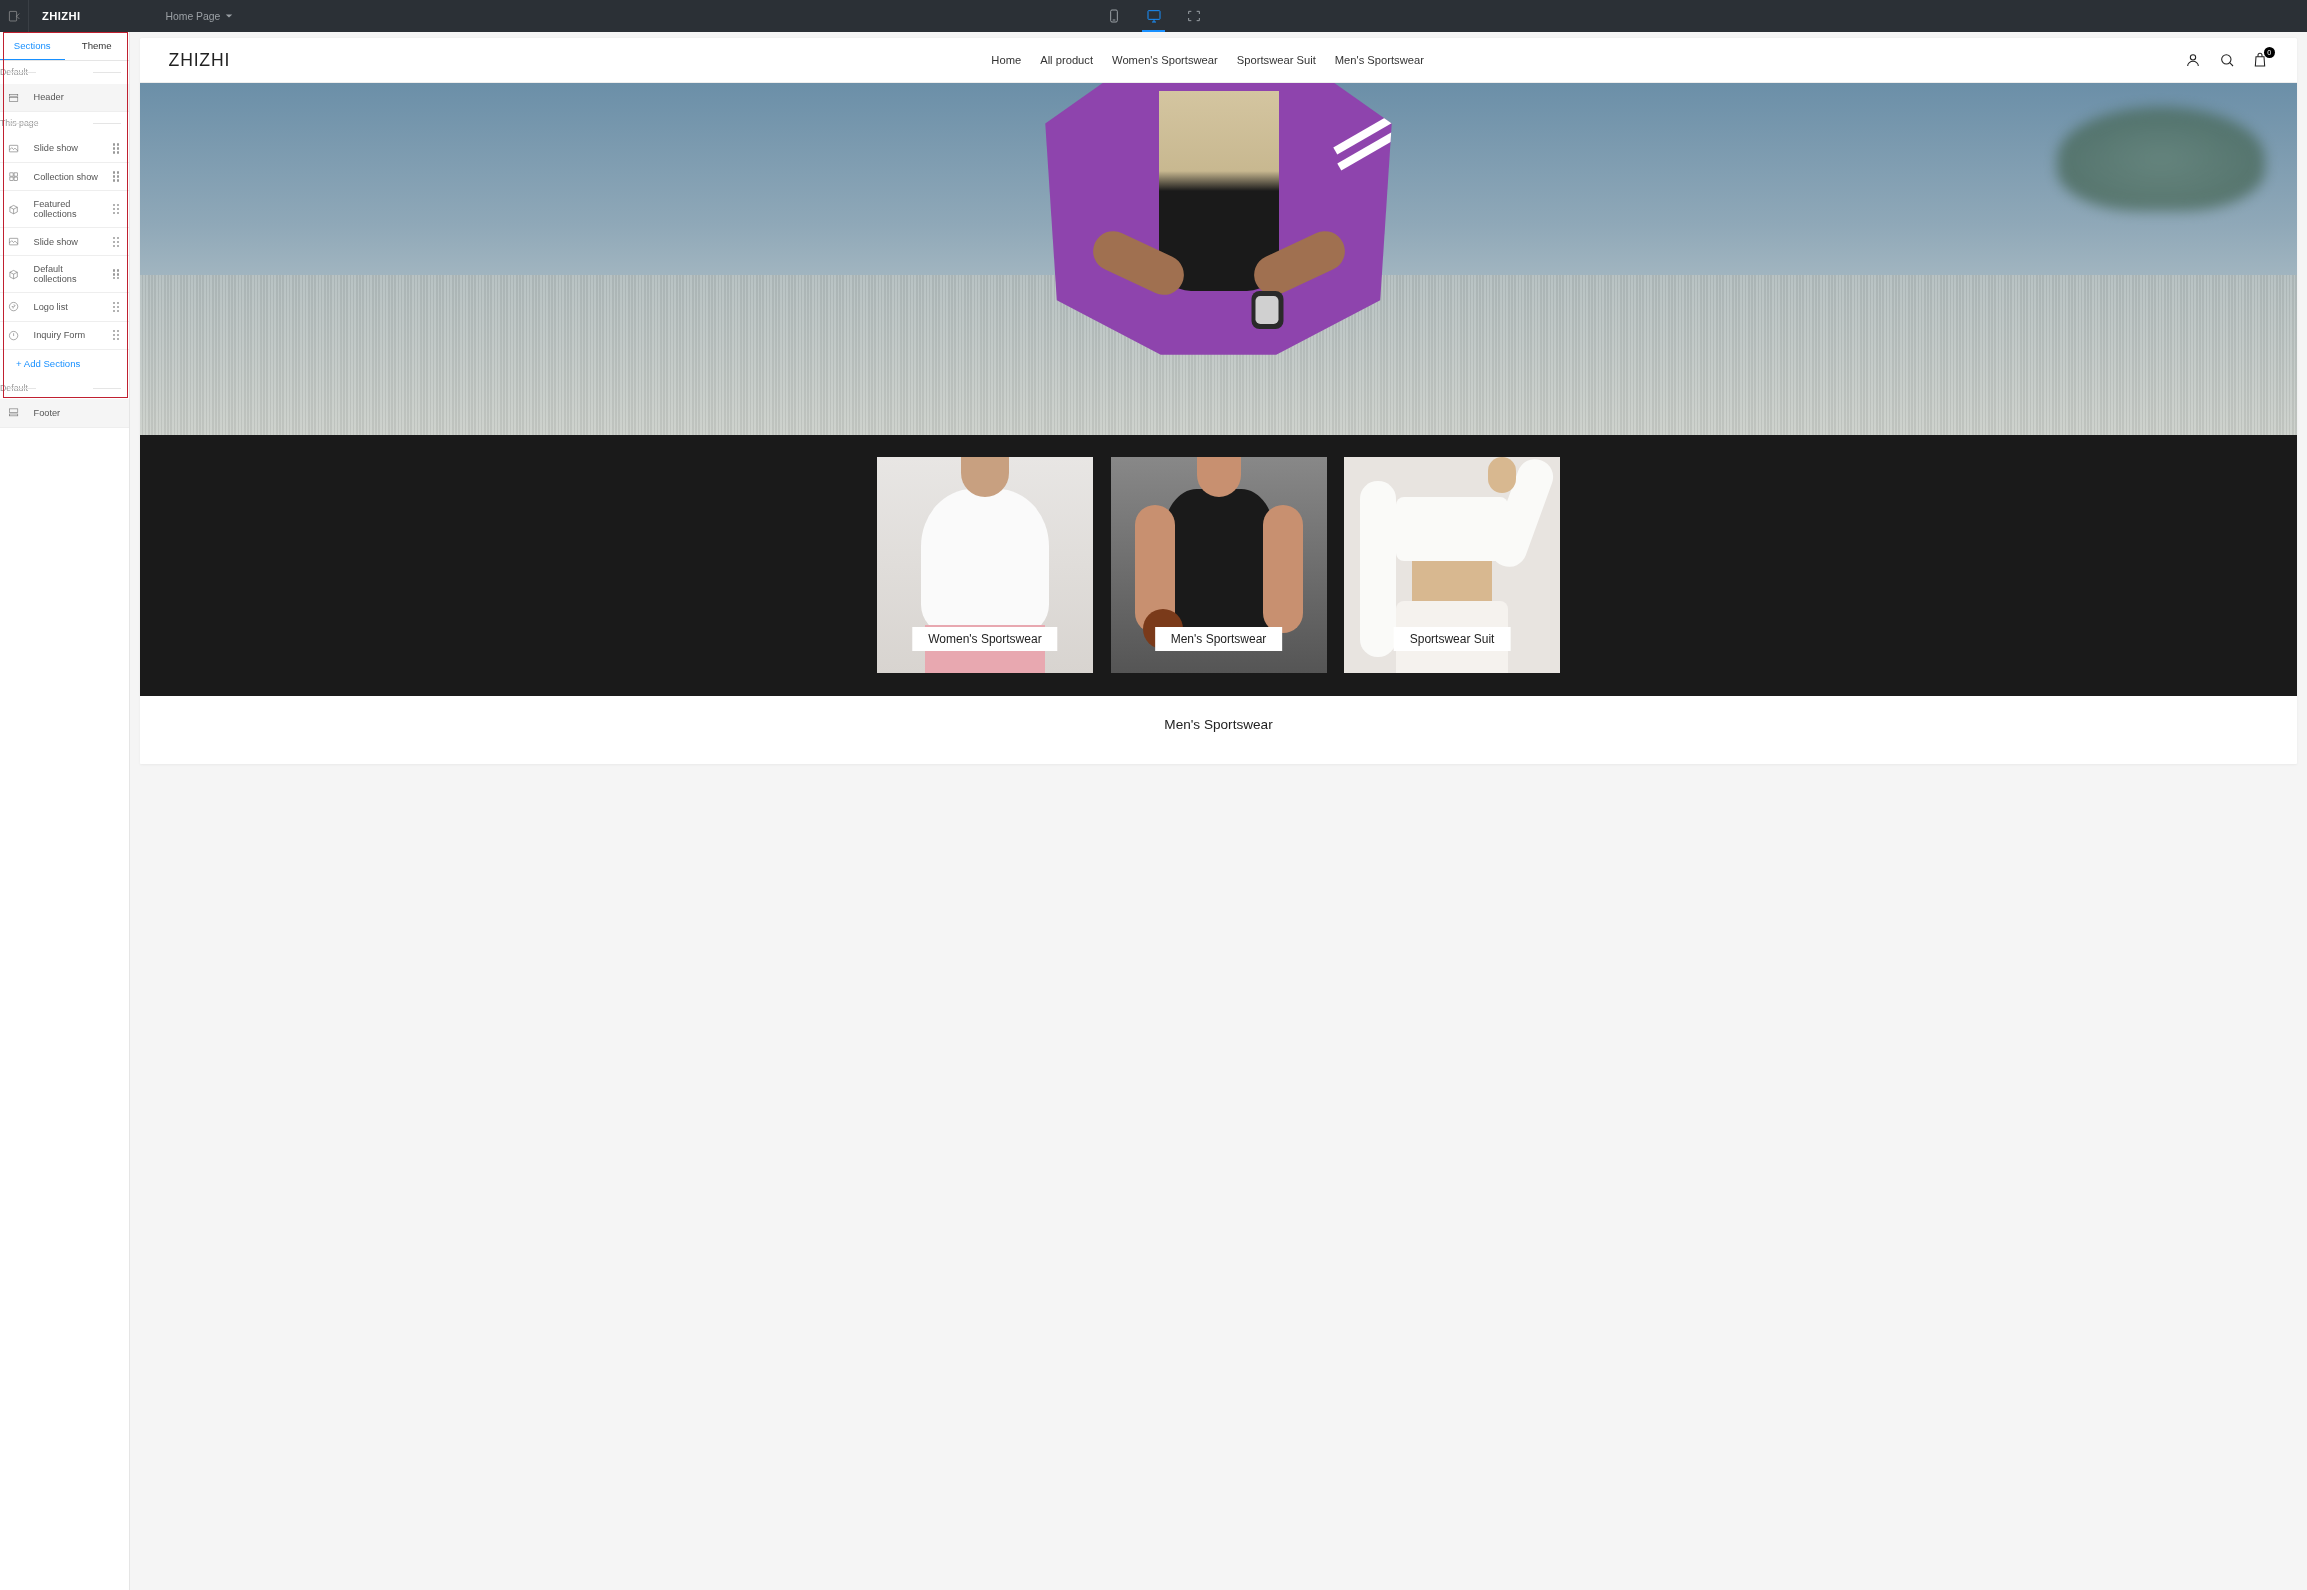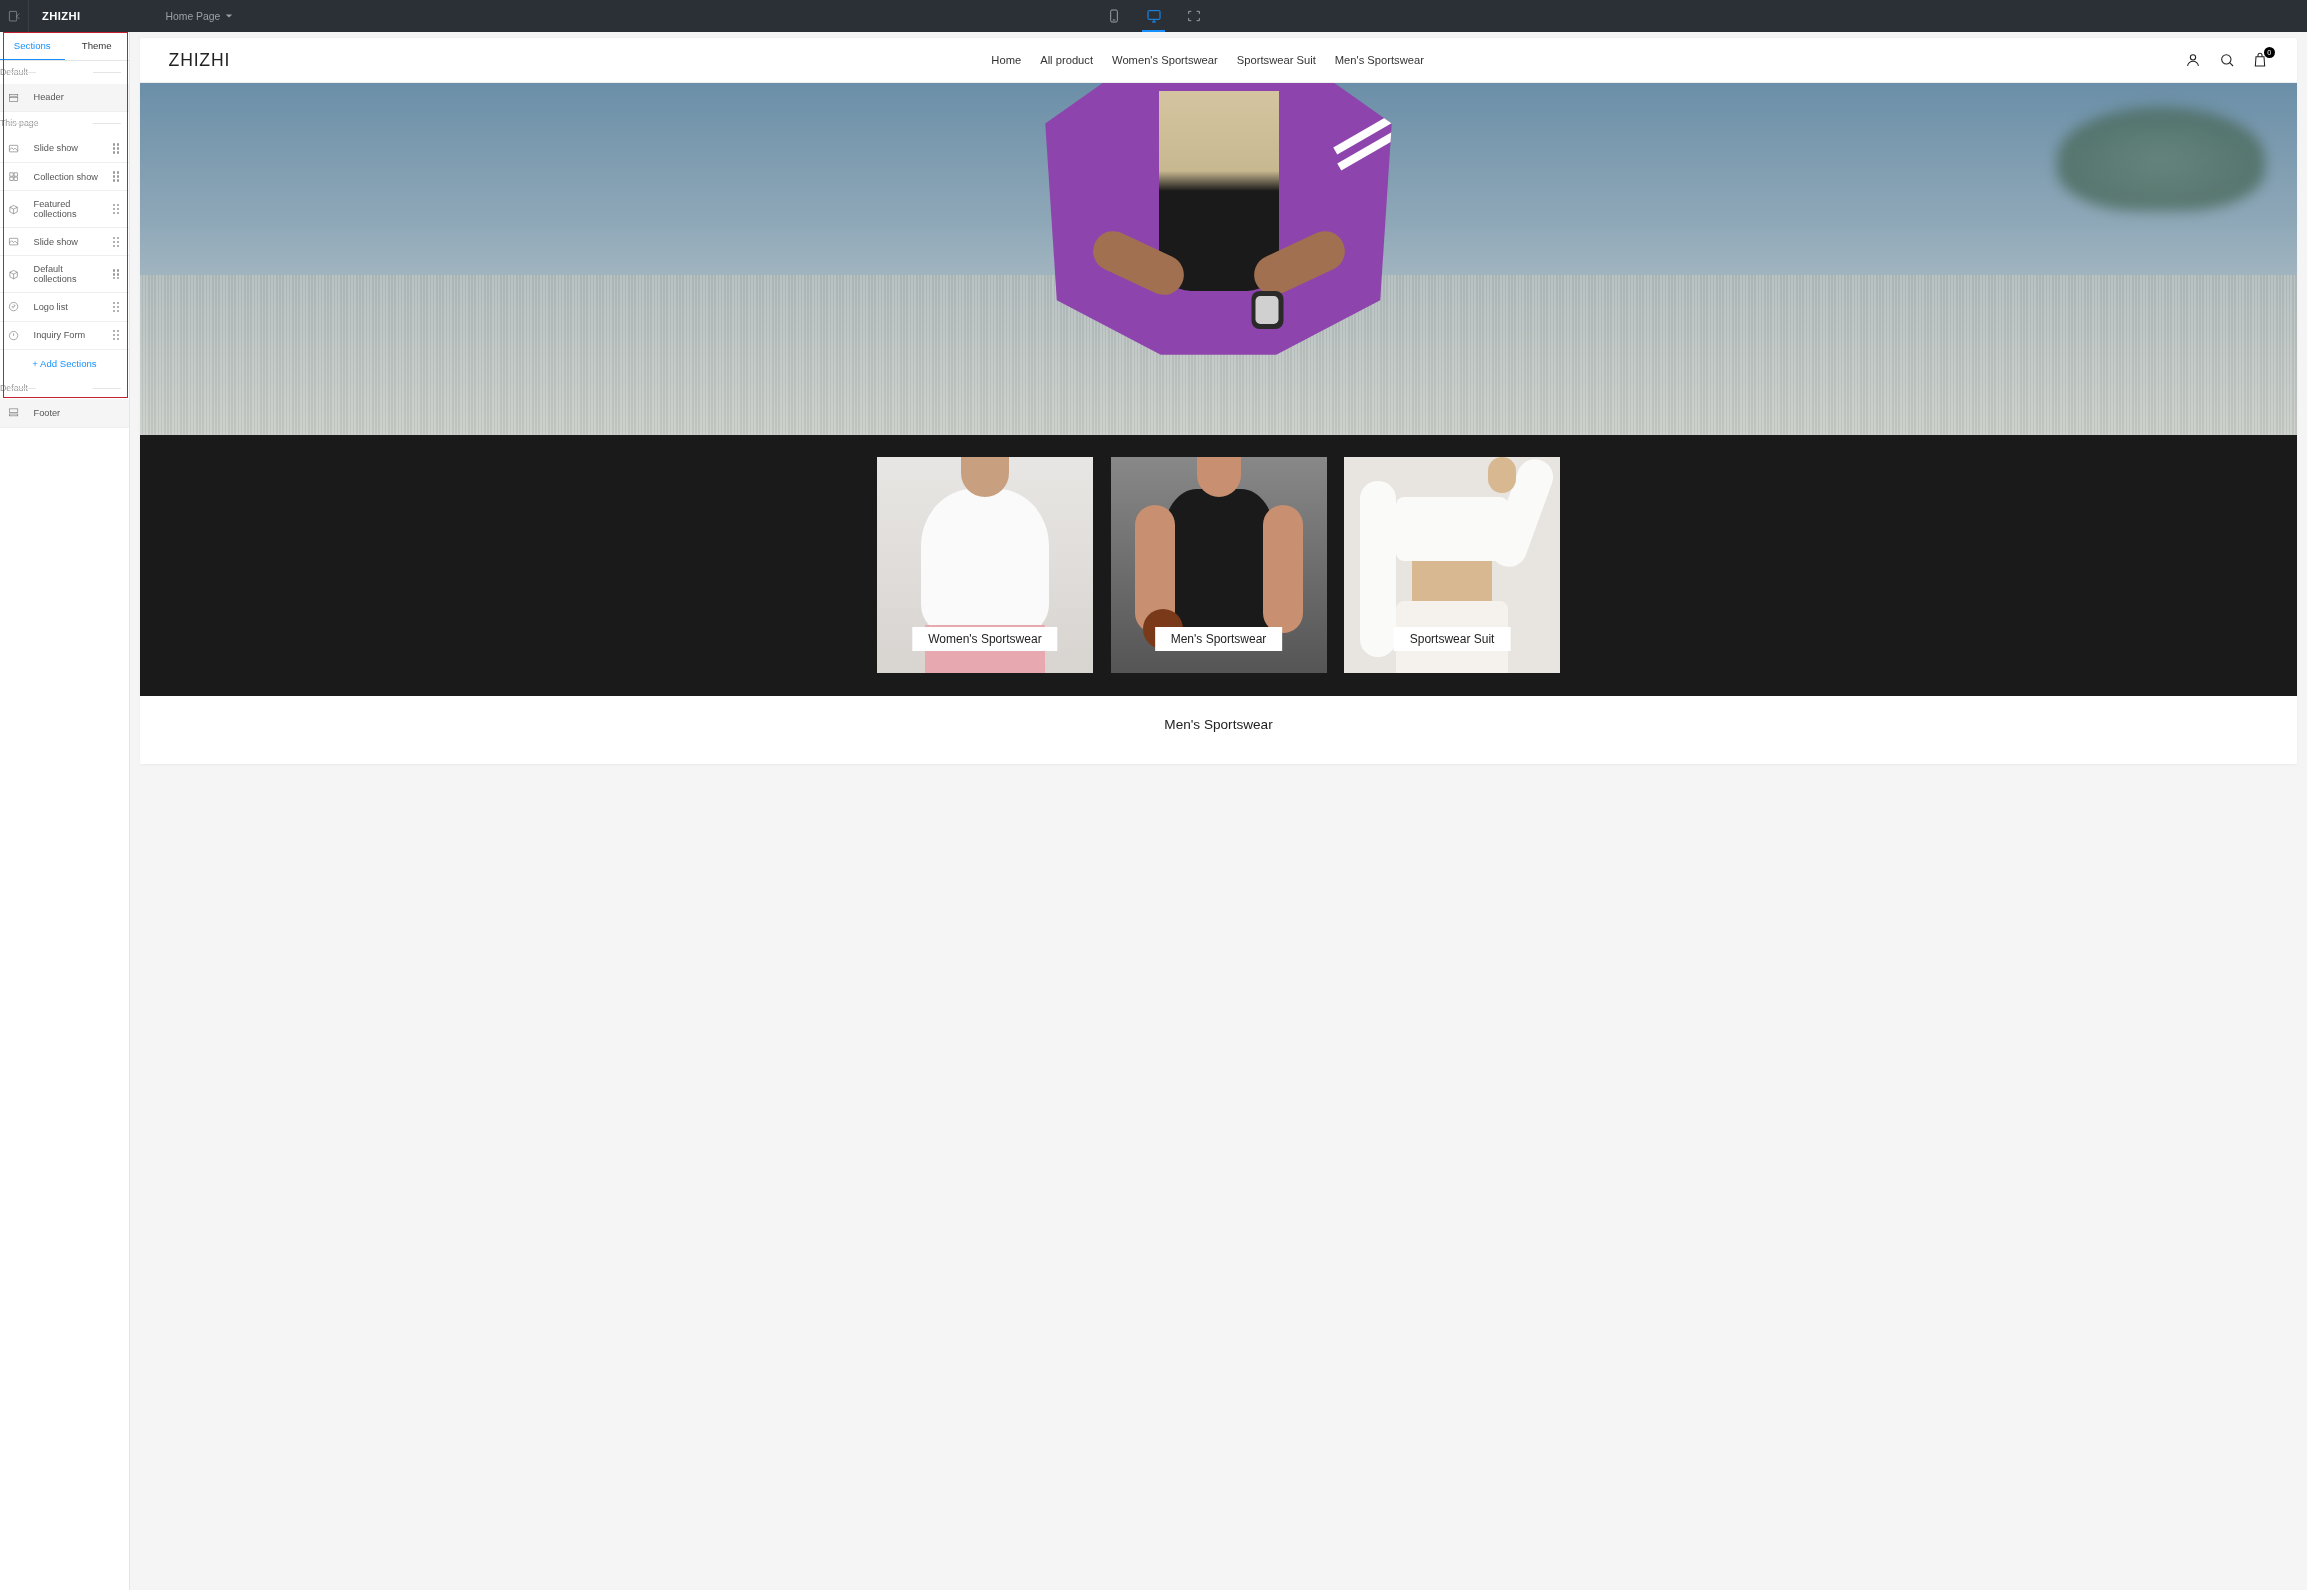--- a/index.html
+++ b/index.html
@@ -35,21 +35,21 @@
     .group-label::before { left: 8px; }
     .group-label::after { right: 8px; }
     .section-item { display: flex; align-items: center; padding: 8px 8px; border-bottom: 0.8px solid #eee; cursor: pointer; gap: 6.4px; background: #fff; }
     .section-item.static { background: #f5f5f5; }
     .section-icon { width: 11.2px; height: 11.2px; flex-shrink: 0; display: flex; align-items: center; justify-content: center; }
     .section-icon svg { width: 11.2px; height: 11.2px; stroke: #666; fill: none; stroke-width: 1.2; }
     .section-label { flex: 1; color: #555; font-size: 9.2px; padding-left: 8px; }
     .drag-handle { width: 8px; display: flex; flex-direction: column; gap: 1.6px; cursor: grab; }
     .drag-handle span { display: flex; gap: 1.6px; }
     .drag-handle i { width: 2.4px; height: 2.4px; background: #999; border-radius: 50%; display: block; }
-    .add-section { text-align: center; padding: 8px 16px; color: #1890ff; font-size: 9.6px; cursor: pointer; }
+    .add-section { padding: 8px 16px; color: #1890ff; font-size: 9.6px; cursor: pointer; }
     
     
     .preview { flex: 1; padding: 6.4px 9.6px 9.6px 9.6px; overflow-y: auto; }
     .site { background: #fff; border-radius: 1.6px; overflow: hidden; box-shadow: 0 0.8px 2.4px rgba(0,0,0,0.05); }
     .site-header { display: flex; align-items: center; padding: 11.2px 29px; border-bottom: 0.8px solid #eee; }
     .site-logo { font-size: 17.6px; font-weight: 400; letter-spacing: 0.8px; color: #222; }
     .site-nav { flex: 1; display: flex; justify-content: center; gap: 19px; }
     .site-nav a { color: #333; font-size: 11.2px; text-decoration: none; cursor: pointer; }
     .site-icons { display: flex; gap: 17.6px; align-items: center; }
     .site-icons .icn { width: 16px; height: 16px; cursor: pointer; position: relative; }

